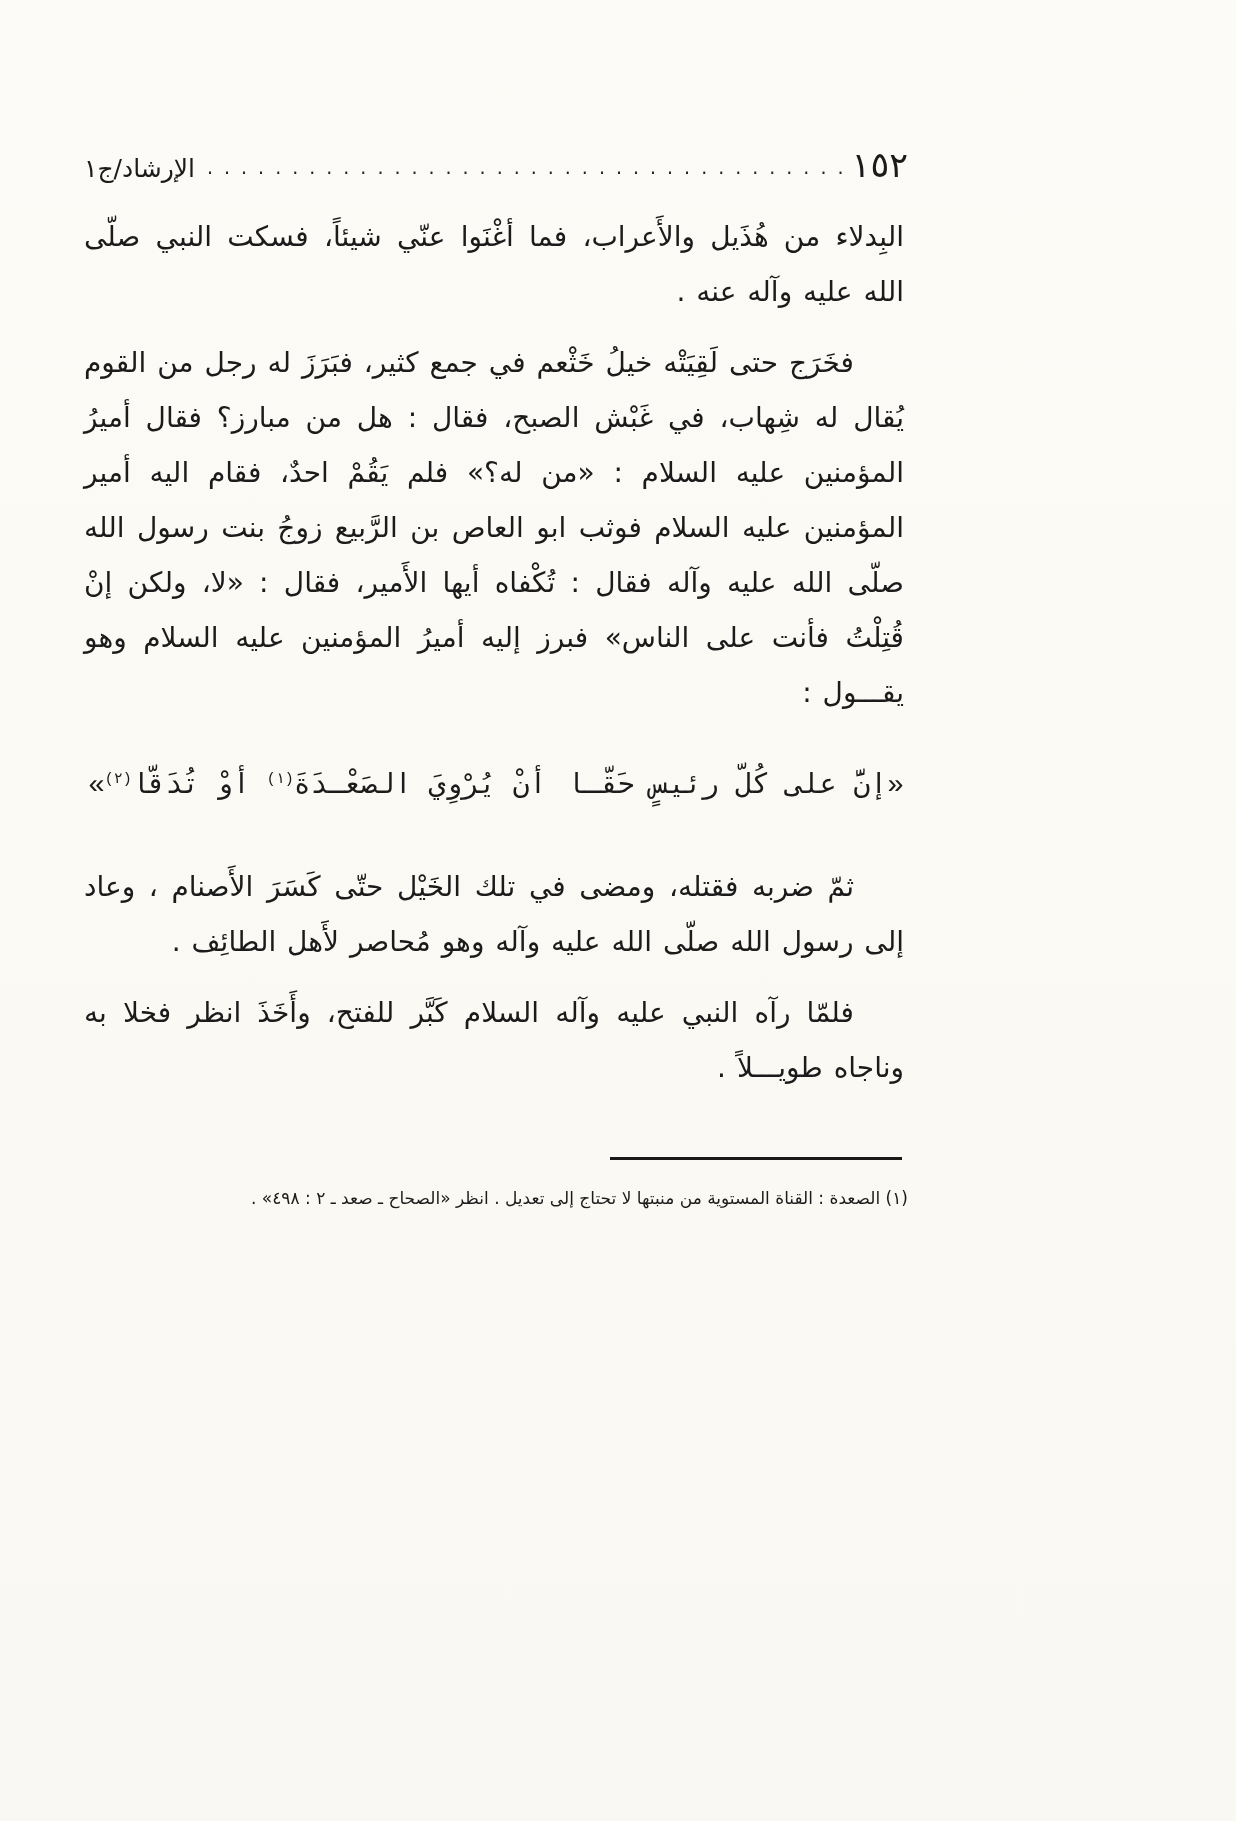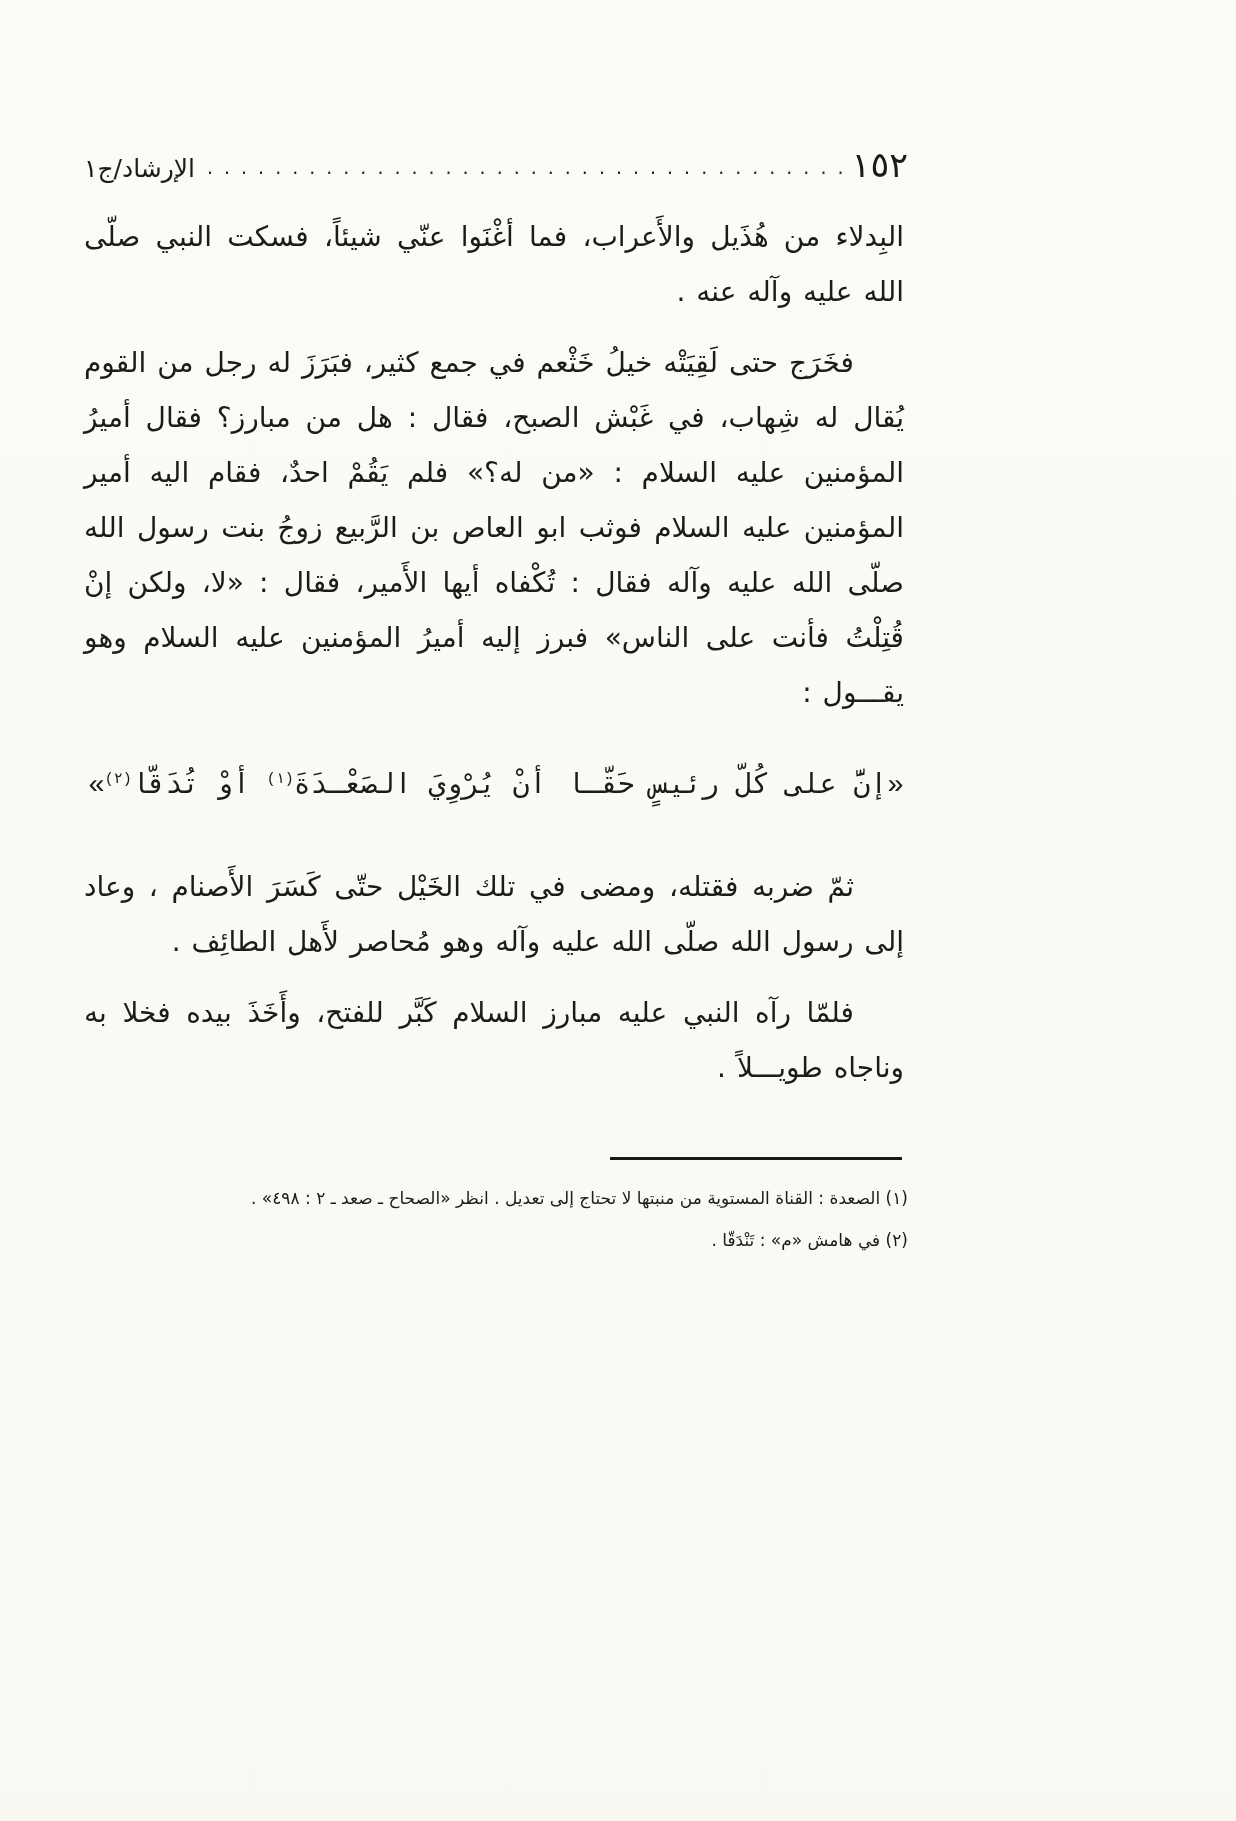--- a/index.html
+++ b/index.html
@@ -94,22 +94,21 @@
 
     <p class="body">فخَرَج حتى لَقِيَتْه خيلُ خَثْعم في جمع كثير، فبَرَزَ له رجل من القوم يُقال له شِهاب، في غَبْش الصبح، فقال : هل من مبارز؟ فقال أميرُ المؤمنين عليه السلام : «من له؟» فلم يَقُمْ احدٌ، فقام اليه أمير المؤمنين عليه السلام فوثب ابو العاص بن الرَّبيع زوجُ بنت رسول الله صلّى الله عليه وآله فقال : تُكْفاه أيها الأَمير، فقال : «لا، ولكن إنْ قُتِلْتُ فأنت على الناس» فبرز إليه أميرُ المؤمنين عليه السلام وهو يقـــول :</p>
 
     <div class="poetry">
       <span class="hemistich">«إنَّ على كُلّ رئيسٍ حَقّـا</span>
       <span class="hemistich"><span>أنْ يُرْوِيَ الصَعْـدَةَ</span><sup class="fnref">(١)</sup><span> أوْ تُدَقّا</span><sup class="fnref">(٢)</sup><span>»</span></span>
     </div>
 
     <p class="body after-poetry">ثمّ ضربه فقتله، ومضى في تلك الخَيْل حتّى كَسَرَ الأَصنام ، وعاد إلى رسول الله صلّى الله عليه وآله وهو مُحاصر لأَهل الطائِف .</p>
 
-    <p class="body">فلمّا رآه النبي عليه مبارز السلام كَبَّر للفتح، وأَخَذَ بيده فخلا به وناجاه طويـــلاً .</p>
+    <p class="body">فلمّا رآه النبي عليه وآله السلام كَبَّر للفتح، وأَخَذَ انظر فخلا به وناجاه طويـــلاً .</p>
 
     <div class="footnotes">
       <div class="fn-sep"></div>
       <p class="fn">(١) الصعدة : القناة المستوية من منبتها لا تحتاج إلى تعديل . انظر «الصحاح ـ صعد ـ ٢ : ٤٩٨» .</p>
-      <p class="fn">(٢) في هامش «م» : تَنْدَقّا .</p>
     </div>
 
   </div>
 </div>
 
 </body></html>

